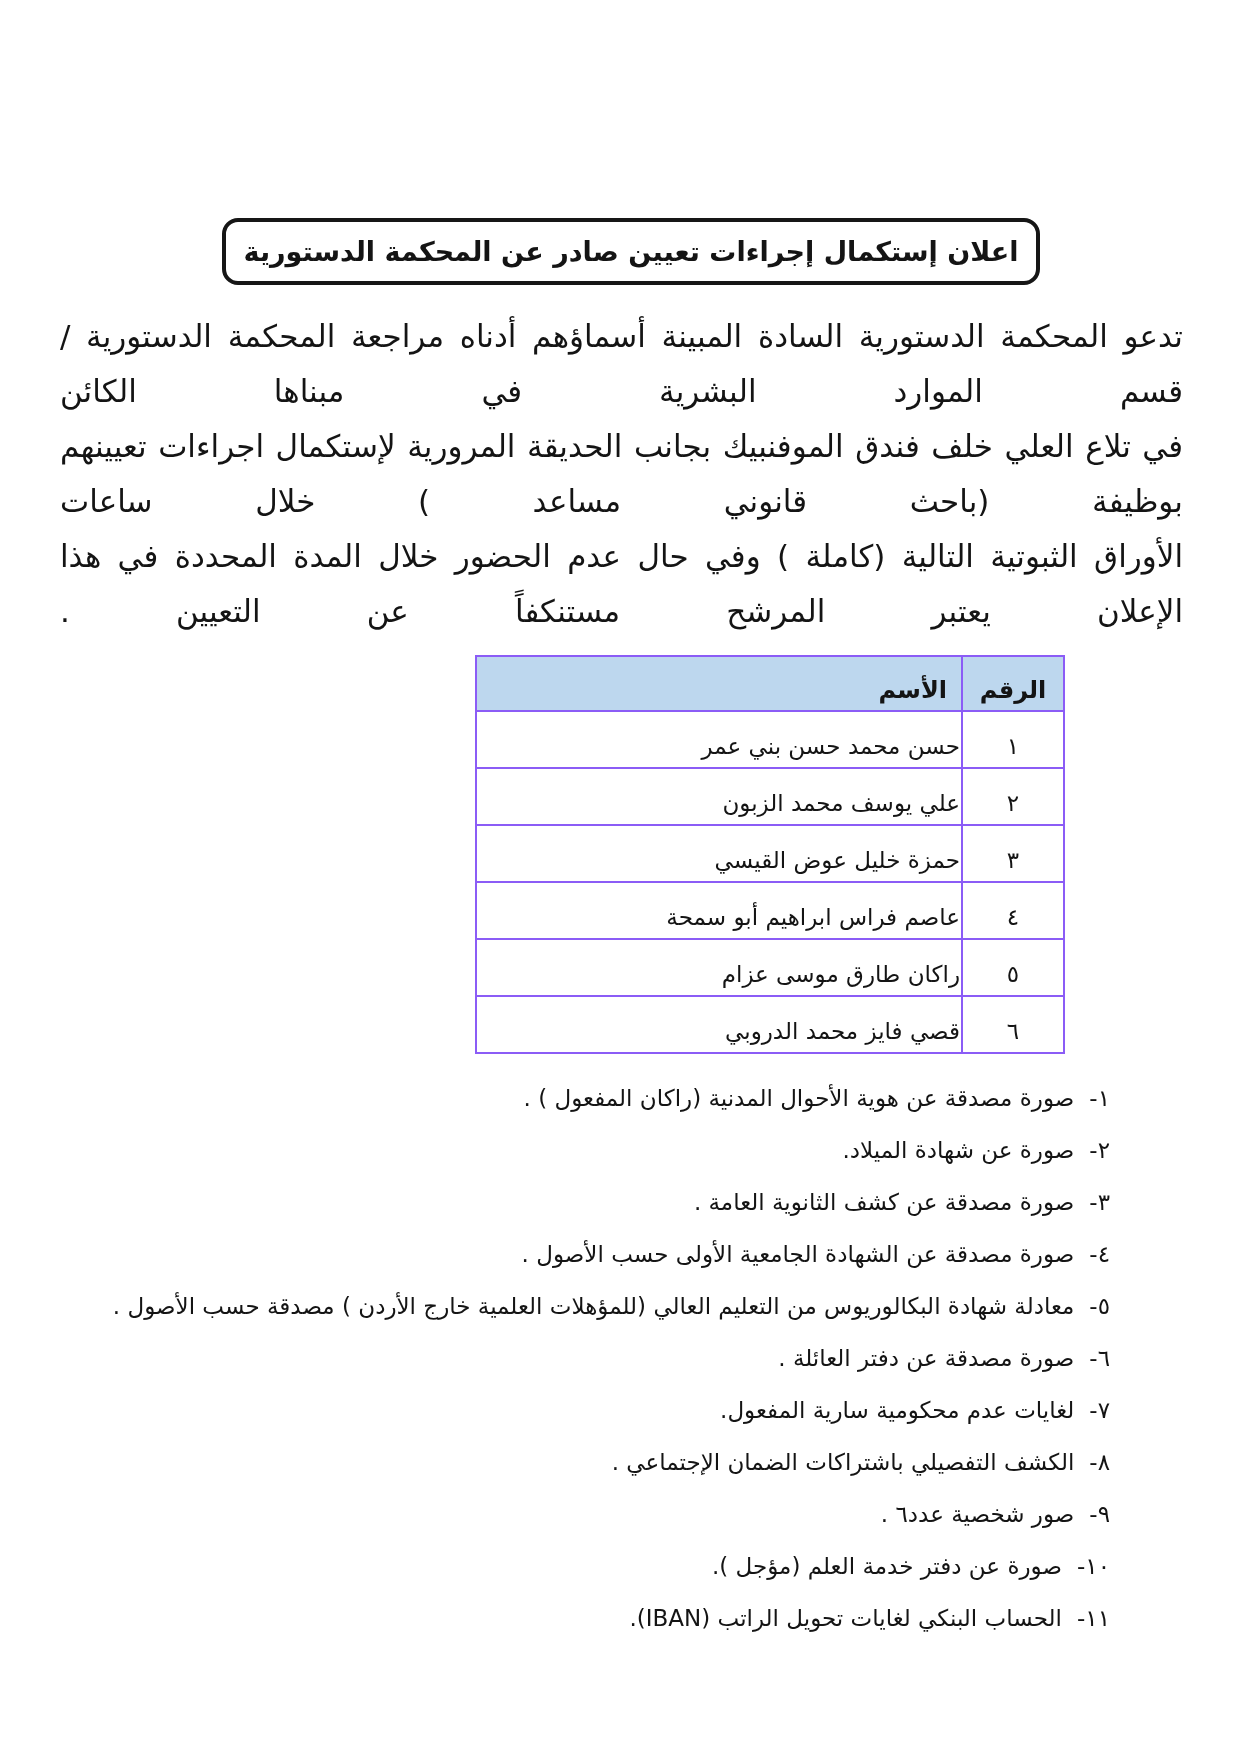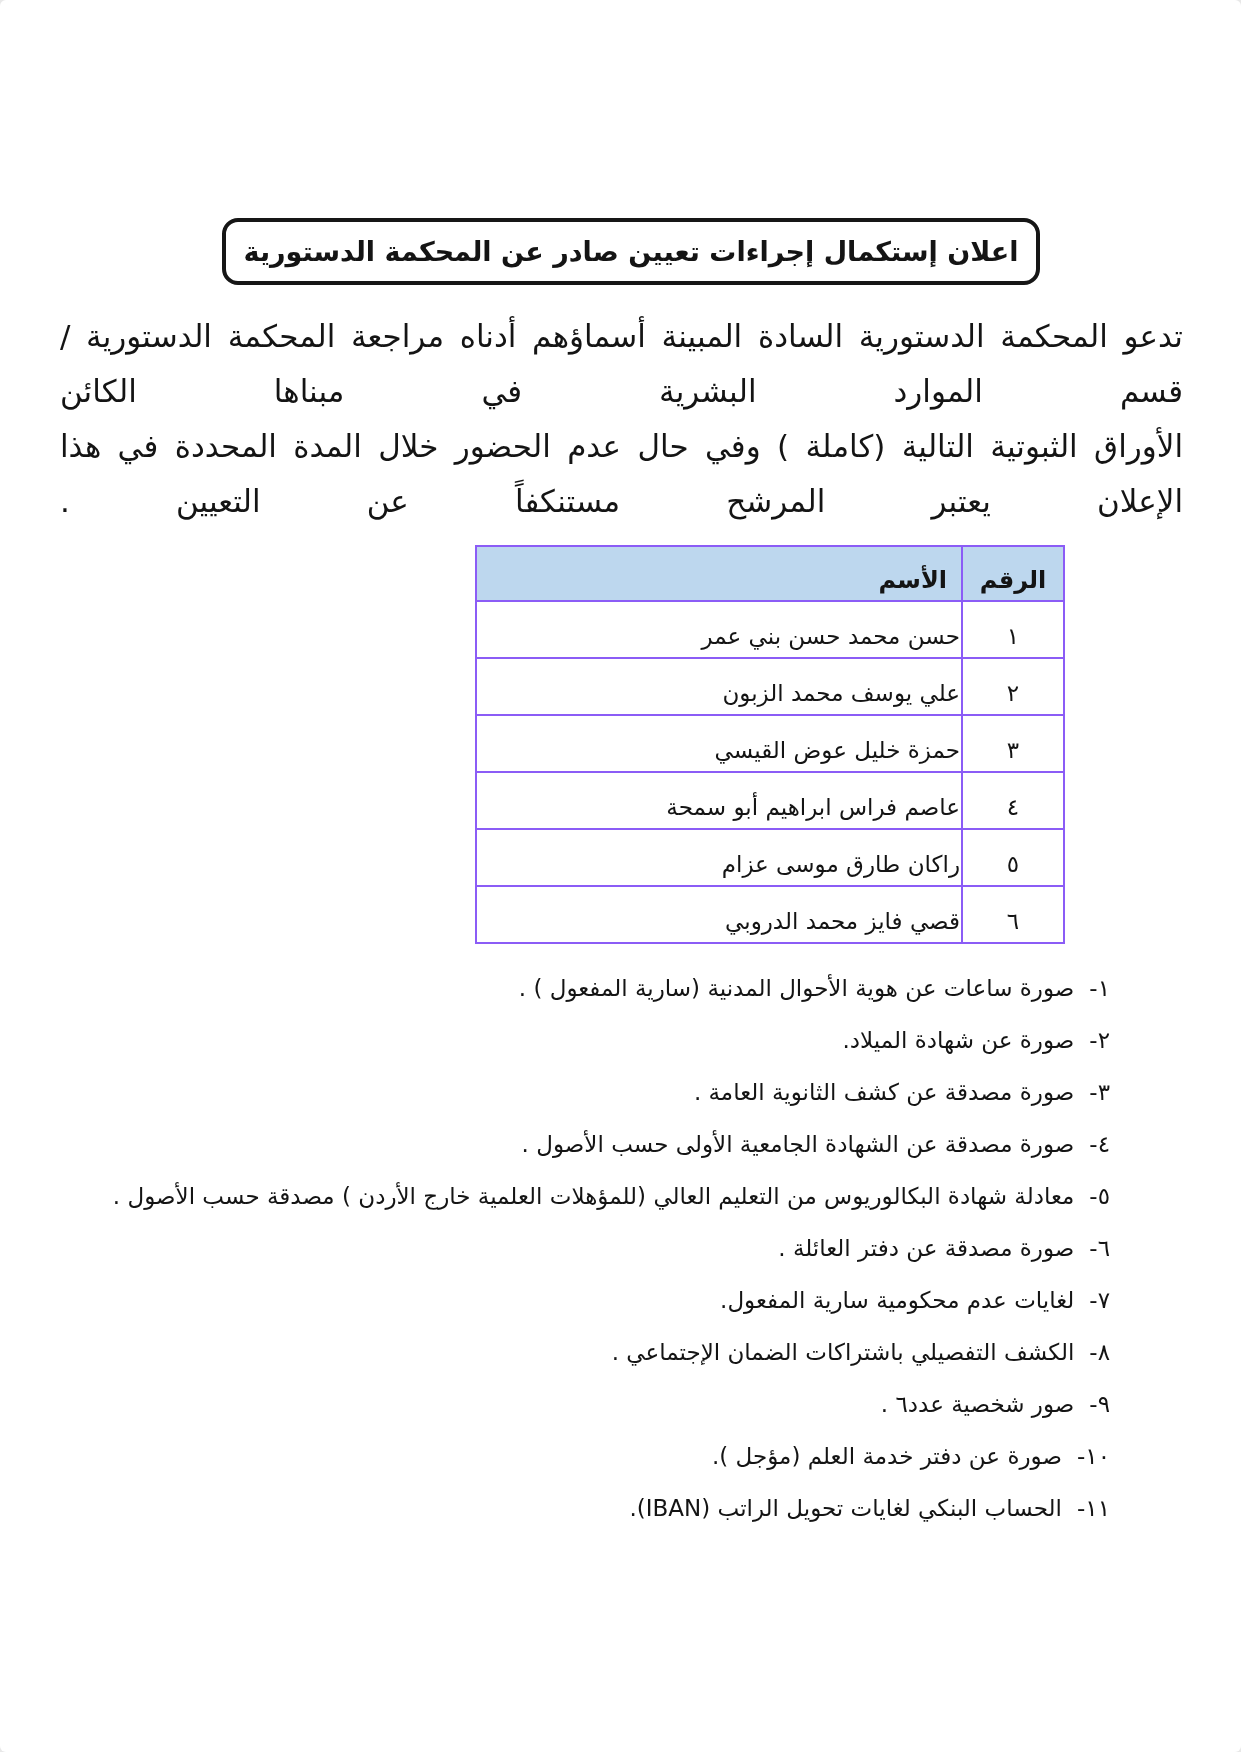--- a/index.html
+++ b/index.html
@@ -7,21 +7,20 @@
     position:relative;
     width:1241px; height:1752px;
     margin:0 auto;
     background:#ffffff;
     direction:rtl;
     font-family:"DejaVu Sans", sans-serif;
     color:#141414;
     box-sizing:border-box;
     padding-top:218px;
     overflow:hidden;
-    border-radius:6px;
   }
 
   
   .title-box {
     width:818px;
     margin:0 201px 0 auto;
     box-sizing:border-box;
     border:4px solid #161616;
     border-radius:16px;
     text-align:center;
@@ -83,20 +82,21 @@
 <body>
 
 <div class="page">
 
   <div class="title-box">
     <span>اعلان إستكمال إجراءات تعيين  صادر عن المحكمة الدستورية</span>
   </div>
 
   <div class="intro">
     <div class="intro-line">تدعو المحكمة الدستورية السادة المبينة أسماؤهم أدناه مراجعة المحكمة الدستورية  / قسم الموارد البشرية في مبناها الكائن</div>
+    <div class="intro-line">في تلاع العلي خلف فندق الموفنبيك بجانب الحديقة المرورية لإستكمال اجراءات تعيينهم بوظيفة  (باحث قانوني مساعد ) خلال ساعات</div>
     <div class="intro-line">الأوراق الثبوتية التالية (كاملة ) وفي حال عدم الحضور خلال المدة المحددة في هذا  الإعلان يعتبر  المرشح مستنكفاً عن التعيين .</div>
   </div>
 
   <table class="roster">
     <colgroup>
       <col class="col-num">
       <col class="col-name">
     </colgroup>
     <thead>
       <tr>
@@ -129,21 +129,21 @@
         <td class="c-num">٦</td>
         <td class="c-name">قصي فايز محمد الدروبي</td>
       </tr>
     </tbody>
   </table>
 
 
   <div class="doc-list">
     <div class="doc-item">
       <span class="doc-num">١-</span>
-      <span class="doc-text">صورة ساعات عن هوية الأحوال المدنية (سارية المفعول ) .</span>
+      <span class="doc-text">صورة مصدقة عن هوية الأحوال المدنية (راكان المفعول ) .</span>
     </div>
     <div class="doc-item">
       <span class="doc-num">٢-</span>
       <span class="doc-text">صورة عن شهادة الميلاد.</span>
     </div>
     <div class="doc-item">
       <span class="doc-num">٣-</span>
       <span class="doc-text">صورة مصدقة عن كشف الثانوية العامة .</span>
     </div>
     <div class="doc-item">

